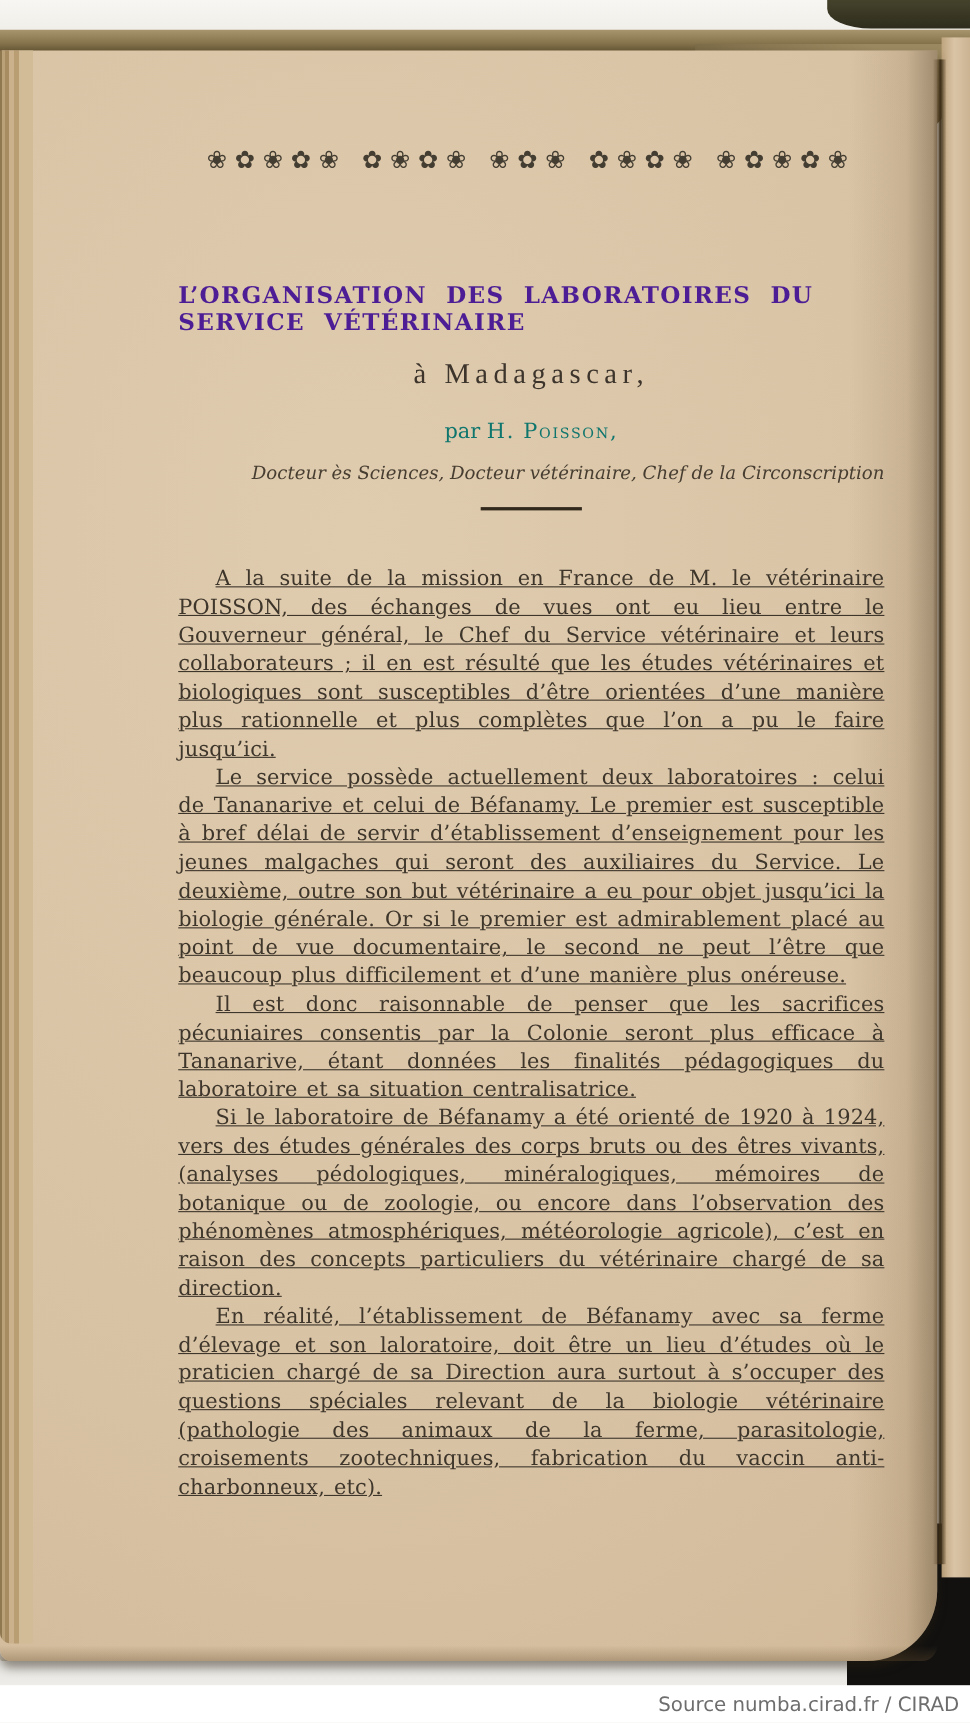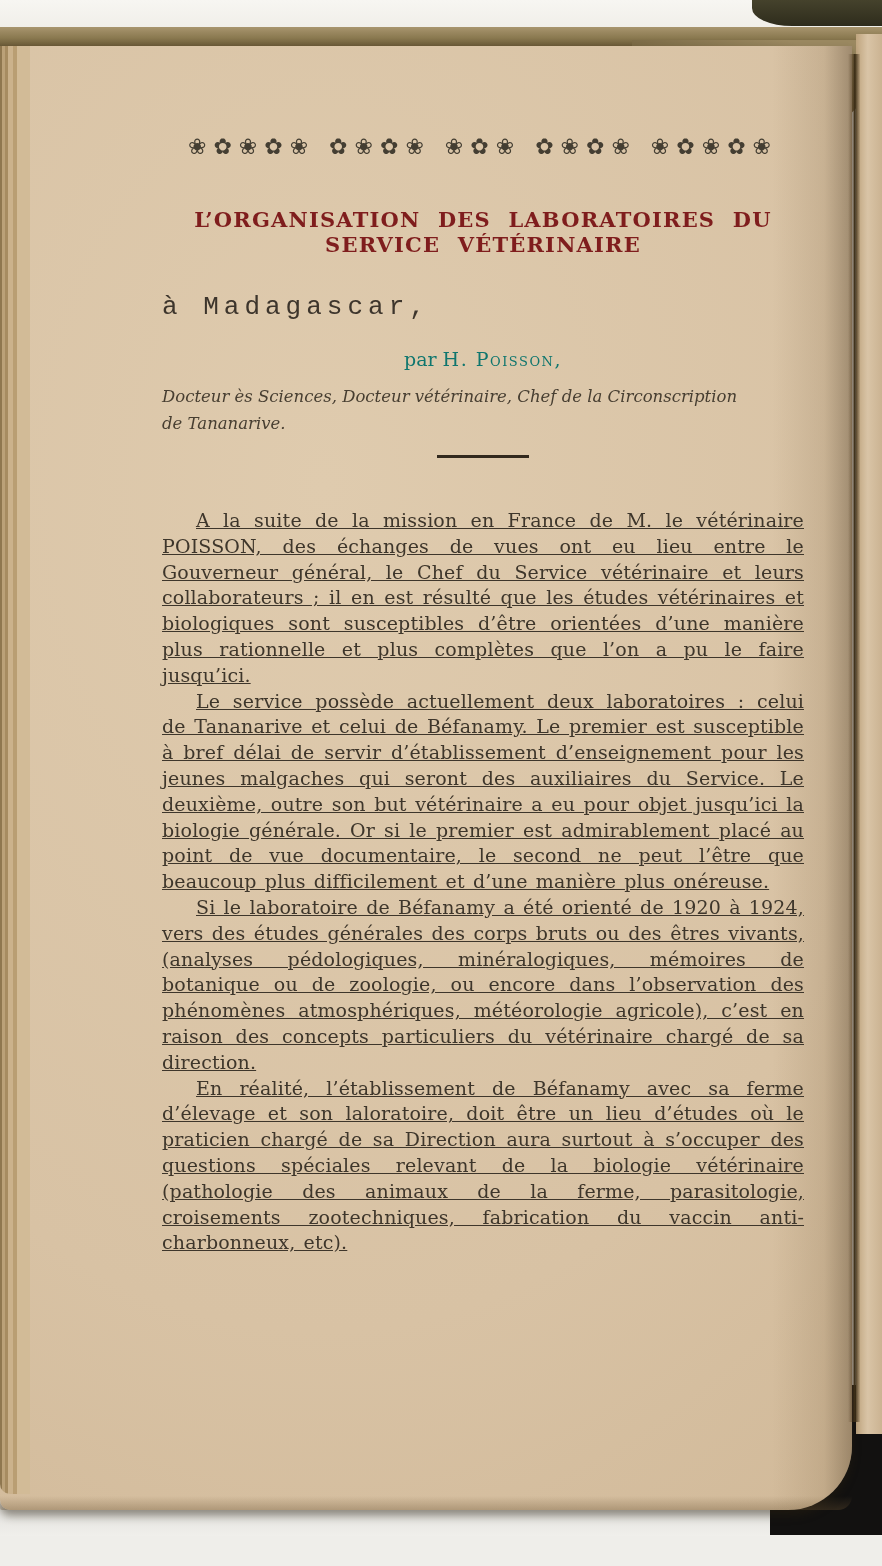--- a/index.html
+++ b/index.html
@@ -69,32 +69,32 @@
   }
   
   .content{
     position:absolute;left:162px;top:134px;width:642px;color:#3f372c;
   }
   .ornament{
     text-align:center;font-family:"DejaVu Sans",sans-serif;
     font-size:22px;letter-spacing:7px;color:#443e32;white-space:nowrap;
   }
   .title{
-    margin-top:48px;text-align:center;font-weight:bold;font-size:21px;
-    letter-spacing:1.2px;word-spacing:9px;color:#7f1d1d;
+    margin-top:96px;text-align:left;font-weight:bold;font-size:21px;
+    letter-spacing:1.2px;word-spacing:9px;color:#4c1d95;
   }
   .subtitle{
-    margin-top:35px;text-align:left;
-    font-family:Liberation Mono, monospace;
+    margin-top:20px;text-align:center;
+    font-family:Liberation Serif, serif;
     font-size:26px;letter-spacing:5px;color:#3d352c;
   }
   .byline{margin-top:26px;text-align:center;font-size:19px;color:#0f766e;}
   .byline .name{font-variant:small-caps;letter-spacing:1.5px;}
   .affiliation{
-    margin-top:13px;text-align:left;font-style:italic;
+    margin-top:13px;text-align:right;font-style:italic;
     font-size:16.5px;line-height:27px;color:#473e31;
   }
   .rule{margin:18px auto 0;width:92px;height:3px;background:#32291d;}
   .body{
     margin-top:50px;font-size:19px;line-height:25.8px;
     text-align:justify;word-spacing:2px;letter-spacing:.15px;color:#3e362b;text-decoration:underline;
   }
   .body p{margin:0;text-indent:34px;}
   
   .footer{
@@ -122,25 +122,28 @@
   <div class="left-edges"></div>
   <div class="gutter"></div>
 
   <div class="content">
     <div class="ornament">❀✿❀✿❀ ✿❀✿❀ ❀✿❀ ✿❀✿❀ ❀✿❀✿❀</div>
     <div class="title">L’ORGANISATION DES LABORATOIRES DU SERVICE VÉTÉRINAIRE</div>
     <div class="subtitle">à Madagascar,</div>
     <div class="byline"><span>par </span><span class="name">H. Poisson,</span></div>
     <div class="affiliation">
       <div>Docteur ès Sciences, Docteur vétérinaire, Chef de la Circonscription</div>
-      <div>de Tananarive.</div>
     </div>
     <div class="rule"></div>
     <div class="body">
       <p>A la suite de la mission en France de M. le vétérinaire POISSON, des échanges de vues ont eu lieu entre le Gouverneur général, le Chef du Service vétérinaire et leurs collaborateurs ; il en est résulté que les études vétérinaires et biologiques sont susceptibles d’être orientées d’une manière plus rationnelle et plus complètes que l’on a pu le faire jusqu’ici.</p>
       <p>Le service possède actuellement deux laboratoires : celui de Tananarive et celui de Béfanamy. Le premier est susceptible à bref délai de servir d’établissement d’enseignement pour les jeunes malgaches qui seront des auxiliaires du Service. Le deuxième, outre son but vétérinaire a eu pour objet jusqu’ici la biologie générale. Or si le premier est admirablement placé au point de vue documentaire, le second ne peut l’être que beaucoup plus difficilement et d’une manière plus onéreuse.</p>
+      <p>Il est donc raisonnable de penser que les sacrifices pécuniaires consentis par la Colonie seront plus efficace à Tananarive, étant données les finalités pédagogiques du laboratoire et sa situation centralisatrice.</p>
       <p>Si le laboratoire de Béfanamy a été orienté de 1920 à 1924, vers des études générales des corps bruts ou des êtres vivants, (analyses pédologiques, minéralogiques, mémoires de botanique ou de zoologie, ou encore dans l’observation des phénomènes atmosphériques, météorologie agricole), c’est en raison des concepts particuliers du vétérinaire chargé de sa direction.</p>
       <p>En réalité, l’établissement de Béfanamy avec sa ferme d’élevage et son laloratoire, doit être un lieu d’études où le praticien chargé de sa Direction aura surtout à s’occuper des questions spéciales relevant de la biologie vétérinaire (pathologie des animaux de la ferme, parasitologie, croisements zootechniques, fabrication du vaccin anti-charbonneux, etc).</p>
     </div>
   </div>
 
+  <div class="footer">
+    <span>Source numba.cirad.fr / CIRAD</span>
+  </div>
 
 </div>
 
 </body></html>

